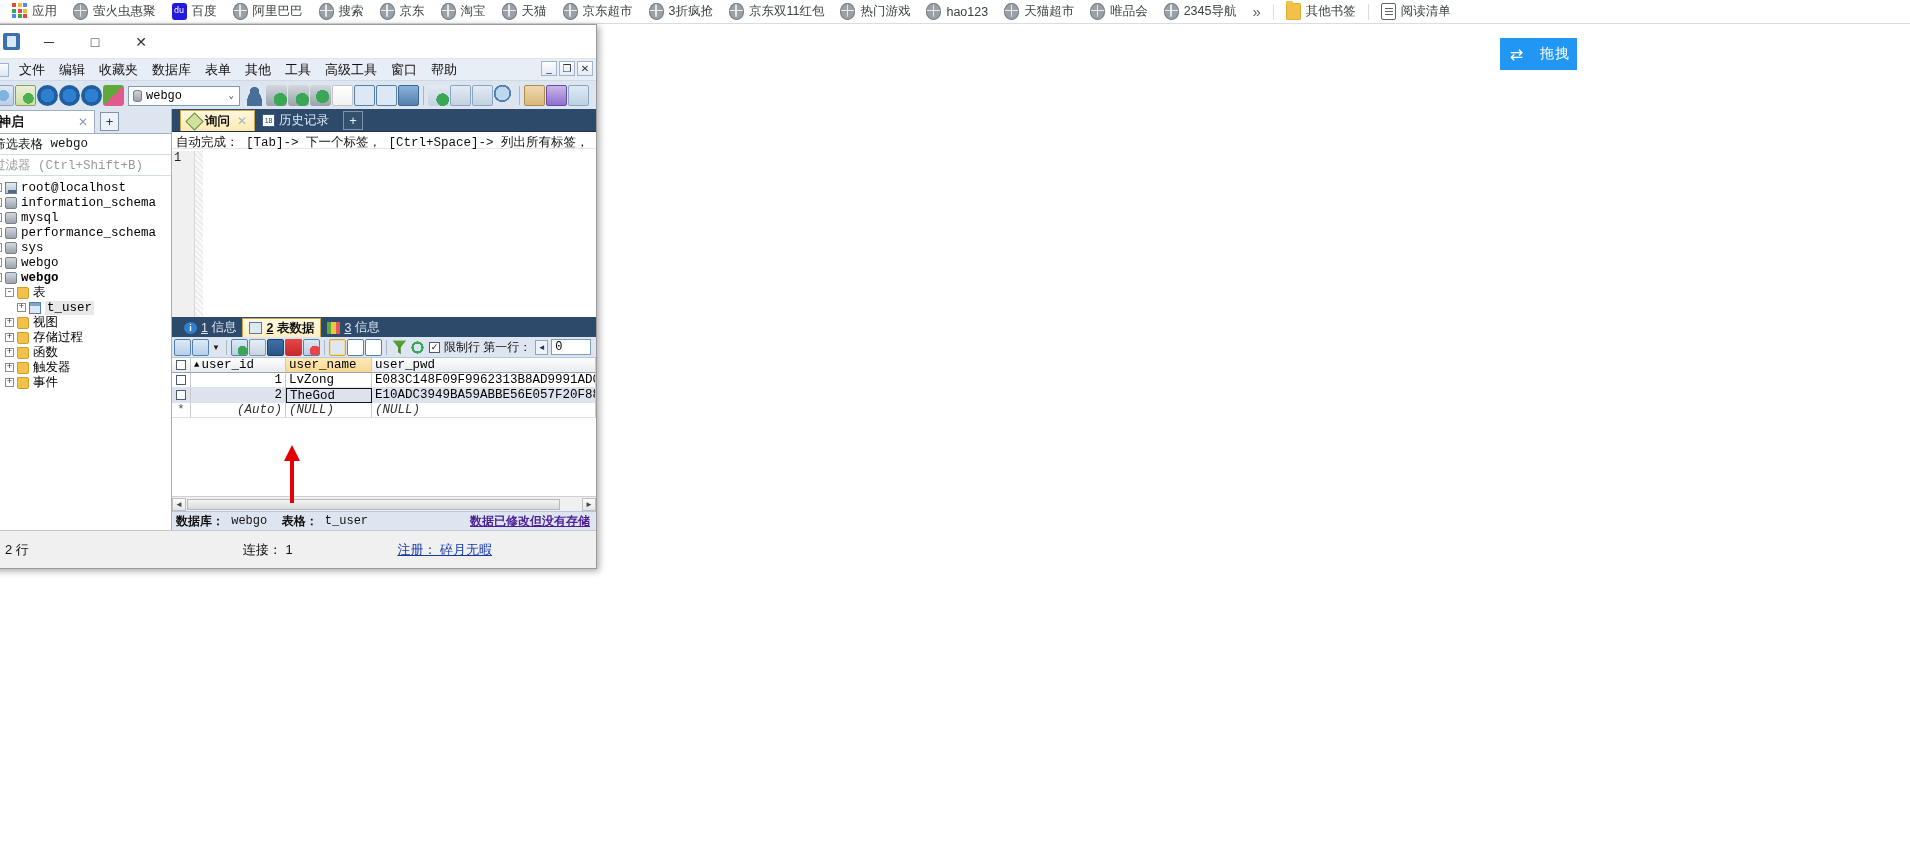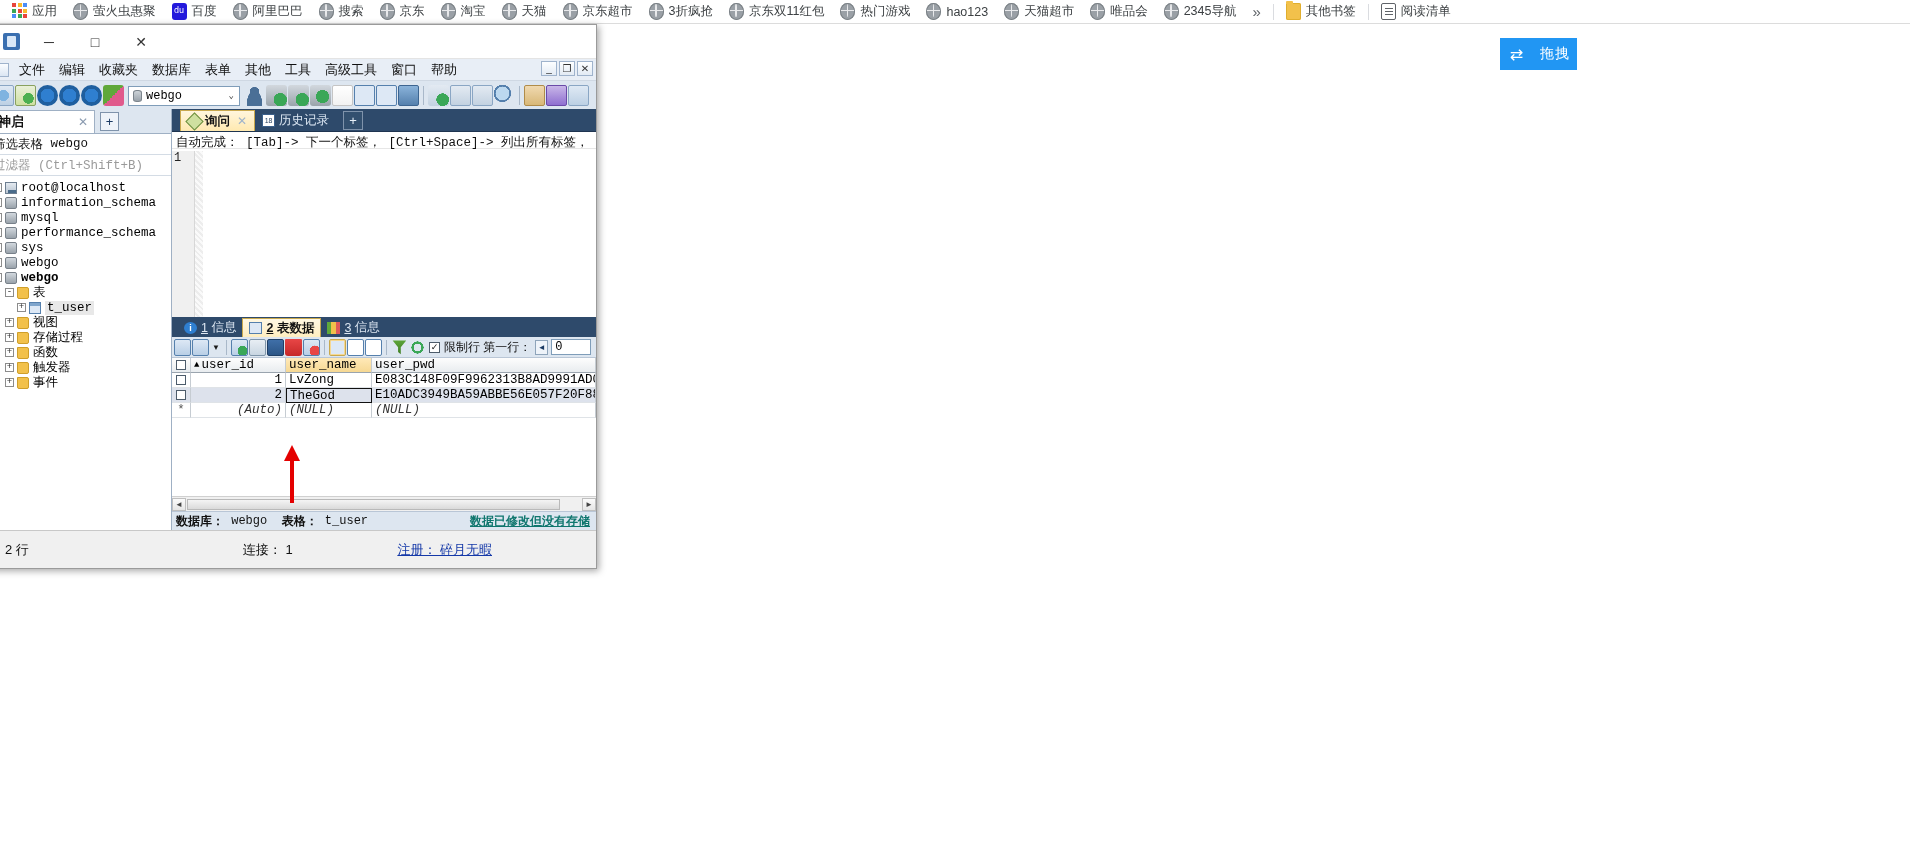--- a/index.html
+++ b/index.html
@@ -401,21 +401,21 @@
     box-sizing:border-box;margin-left:1px;
   }
   
   #g-status{
     height:18px;background:#dde6f0;border-top:1px solid #b9c6d6;
     display:flex;align-items:center;font-size:12px;color:#111;padding-left:4px;
     font-family:"Liberation Mono","DejaVu Sans Mono",monospace;
   }
   #g-status .lbl{font-family:"Liberation Sans",sans-serif;font-weight:bold;}
   #g-status .warn{
-    margin-left:auto;margin-right:6px;color:#0f766e;text-decoration:underline;
+    margin-left:auto;margin-right:6px;color:#4c1d95;text-decoration:underline;
     font-family:"Liberation Sans",sans-serif;font-weight:bold;font-size:12px;
   }
   
   #sql-statusbar{
     position:absolute;left:0;right:0;bottom:0;height:37px;
     background:#f0f0f0;border-top:1px solid #c8c8c8;
     display:flex;align-items:center;font-size:13px;color:#111;
   }
   #sql-statusbar .sb-cell{padding:0 14px;white-space:nowrap;}
   #sql-statusbar .sb-reg{

